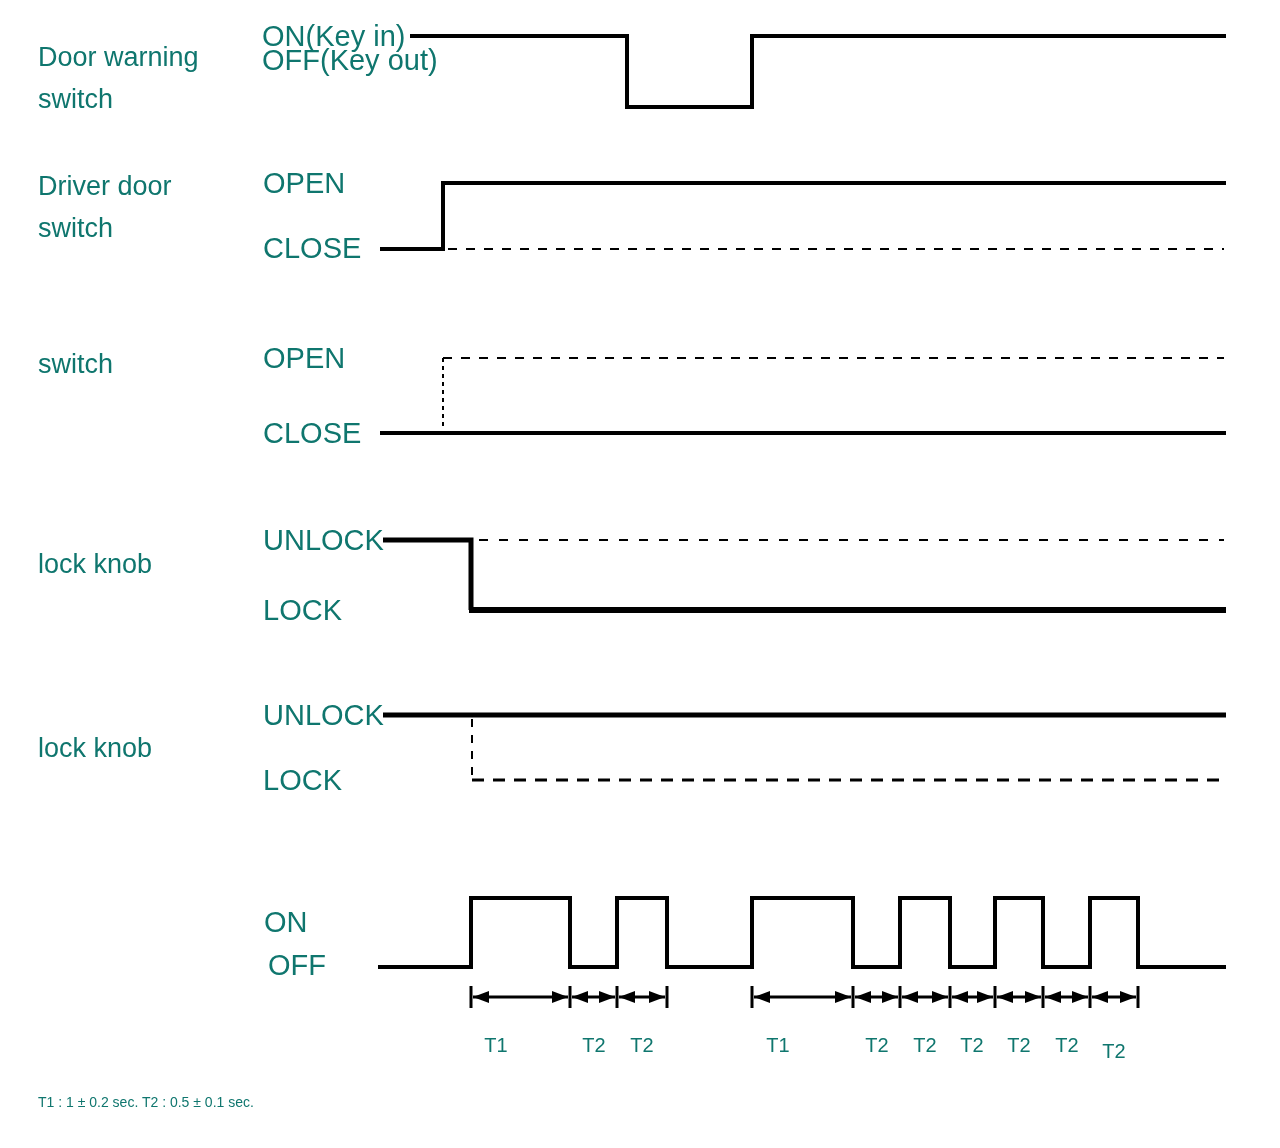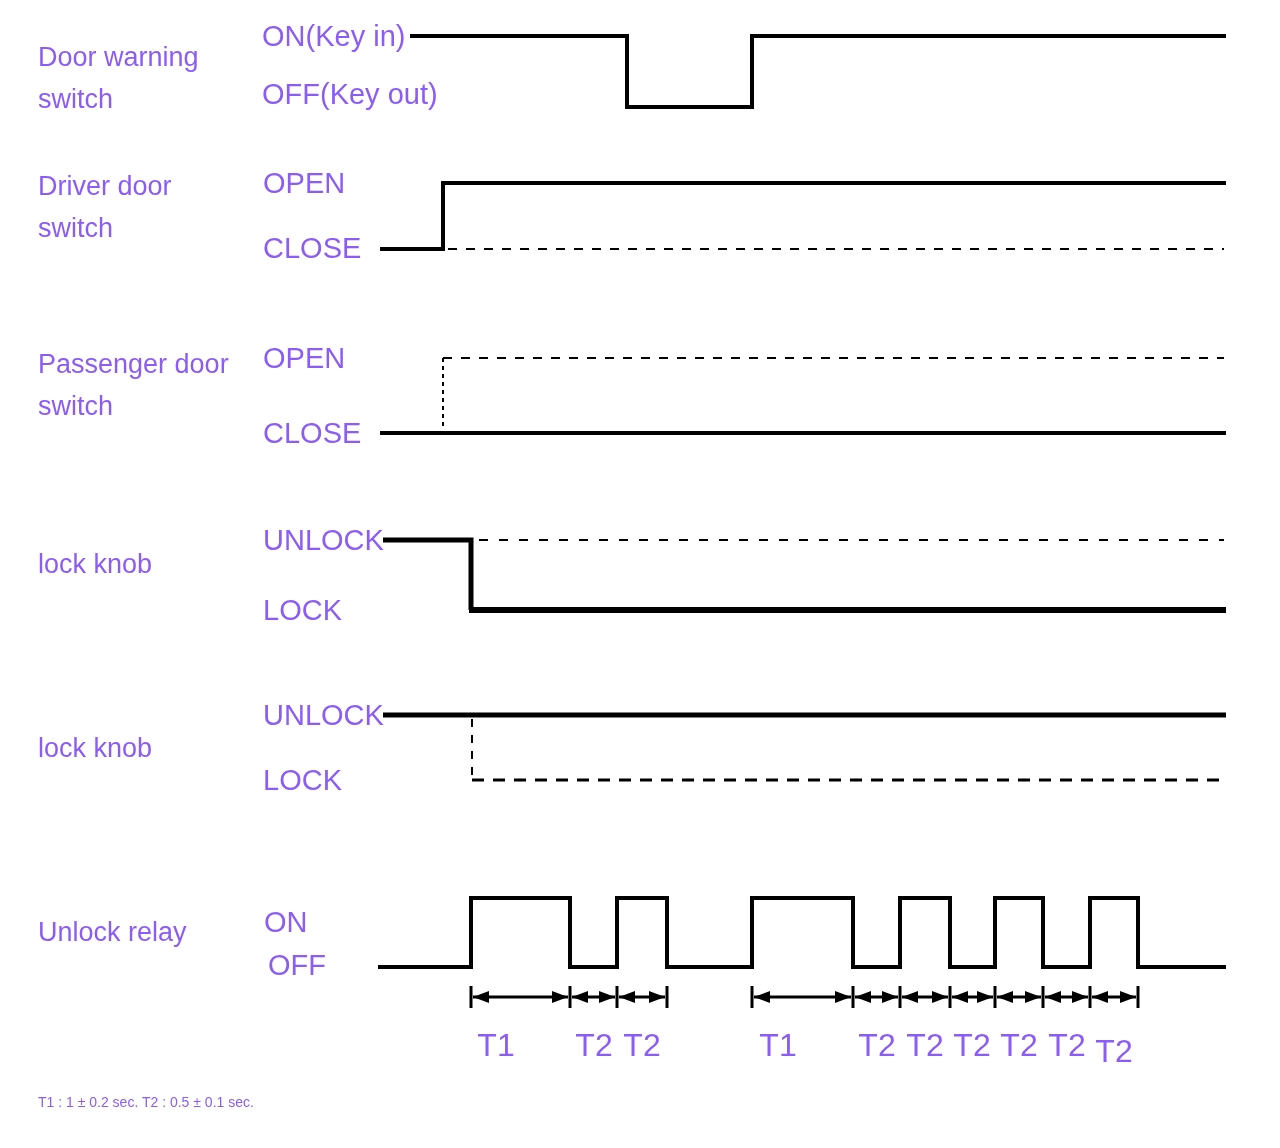--- a/index.html
+++ b/index.html
@@ -2,21 +2,21 @@
 <html><head>
 <meta charset="utf-8">
 <style>
   * { margin: 0; padding: 0; box-sizing: border-box; }
   html, body { background: #ffffff; }
   .stage {
     position: relative;
     width: 1280px;
     height: 1148px;
     background: #ffffff;
-    color: #8b5cf6;
+    color: #0f766e;
     font-family: "Liberation Sans", sans-serif;
     overflow: hidden;
   }
   .sig-name {
     position: absolute;
     left: 38px;
     font-size: 27px;
     line-height: 42px;
     white-space: nowrap;
   }
@@ -27,21 +27,21 @@
     white-space: nowrap;
   }
   svg.wave {
     position: absolute;
     left: 0; top: 0;
     width: 1280px;
     height: 1148px;
   }
   .t-label {
     position: absolute;
-    font-size: 32px;
+    font-size: 20px;
     line-height: 30px;
     transform: translateX(-50%);
     white-space: nowrap;
   }
   .note {
     position: absolute;
     left: 38px;
     top: 1094px;
     font-size: 14px;
     white-space: nowrap;
@@ -108,51 +108,47 @@
       <line x1="1092" y1="997" x2="1136" y2="997" stroke="#000000" stroke-width="3"></line>
       <polygon points="1092,997 1108,991 1108,1003" fill="#000000"></polygon>
       <polygon points="1136,997 1120,991 1120,1003" fill="#000000"></polygon>
     </svg>
 
   <div class="sig-name" style="top:36px">
     <div>Door warning</div>
     <div>switch</div>
   </div>
   <div class="lvl" style="left:262px; top:21px">ON(Key in)</div>
-  <div class="lvl" style="left:262px; top:79px">OFF(Key out)</div>
+  <div class="lvl" style="left:262px; top:45px">OFF(Key out)</div>
 
   <div class="sig-name" style="top:165px">
     <div>Driver door</div>
     <div>switch</div>
   </div>
   <div class="lvl" style="left:263px; top:168px">OPEN</div>
   <div class="lvl" style="left:263px; top:233px">CLOSE</div>
 
   <div class="sig-name" style="top:343px">
-    <div>Passenger door</div>
     <div>switch</div>
   </div>
   <div class="lvl" style="left:263px; top:343px">OPEN</div>
   <div class="lvl" style="left:263px; top:418px">CLOSE</div>
 
   <div class="sig-name" style="top:543px">
     <div>lock knob</div>
   </div>
   <div class="lvl" style="left:263px; top:525px">UNLOCK</div>
   <div class="lvl" style="left:263px; top:595px">LOCK</div>
 
   <div class="sig-name" style="top:727px">
     <div>lock knob</div>
   </div>
   <div class="lvl" style="left:263px; top:700px">UNLOCK</div>
   <div class="lvl" style="left:263px; top:765px">LOCK</div>
 
-  <div class="sig-name" style="top:911px">
-    <div>Unlock relay</div>
-  </div>
   <div class="lvl" style="left:264px; top:907px">ON</div>
   <div class="lvl" style="left:268px; top:950px">OFF</div>
 
   <div class="note">T1 : 1 ± 0.2 sec. T2 : 0.5 ± 0.1 sec.</div>
 
 <div class="t-label" style="left: 496px; top: 1030px;">T1</div>
     <div class="t-label" style="left: 594px; top: 1030px;">T2</div>
     <div class="t-label" style="left: 642px; top: 1030px;">T2</div>
     <div class="t-label" style="left: 778px; top: 1030px;">T1</div>
     <div class="t-label" style="left: 877px; top: 1030px;">T2</div>

